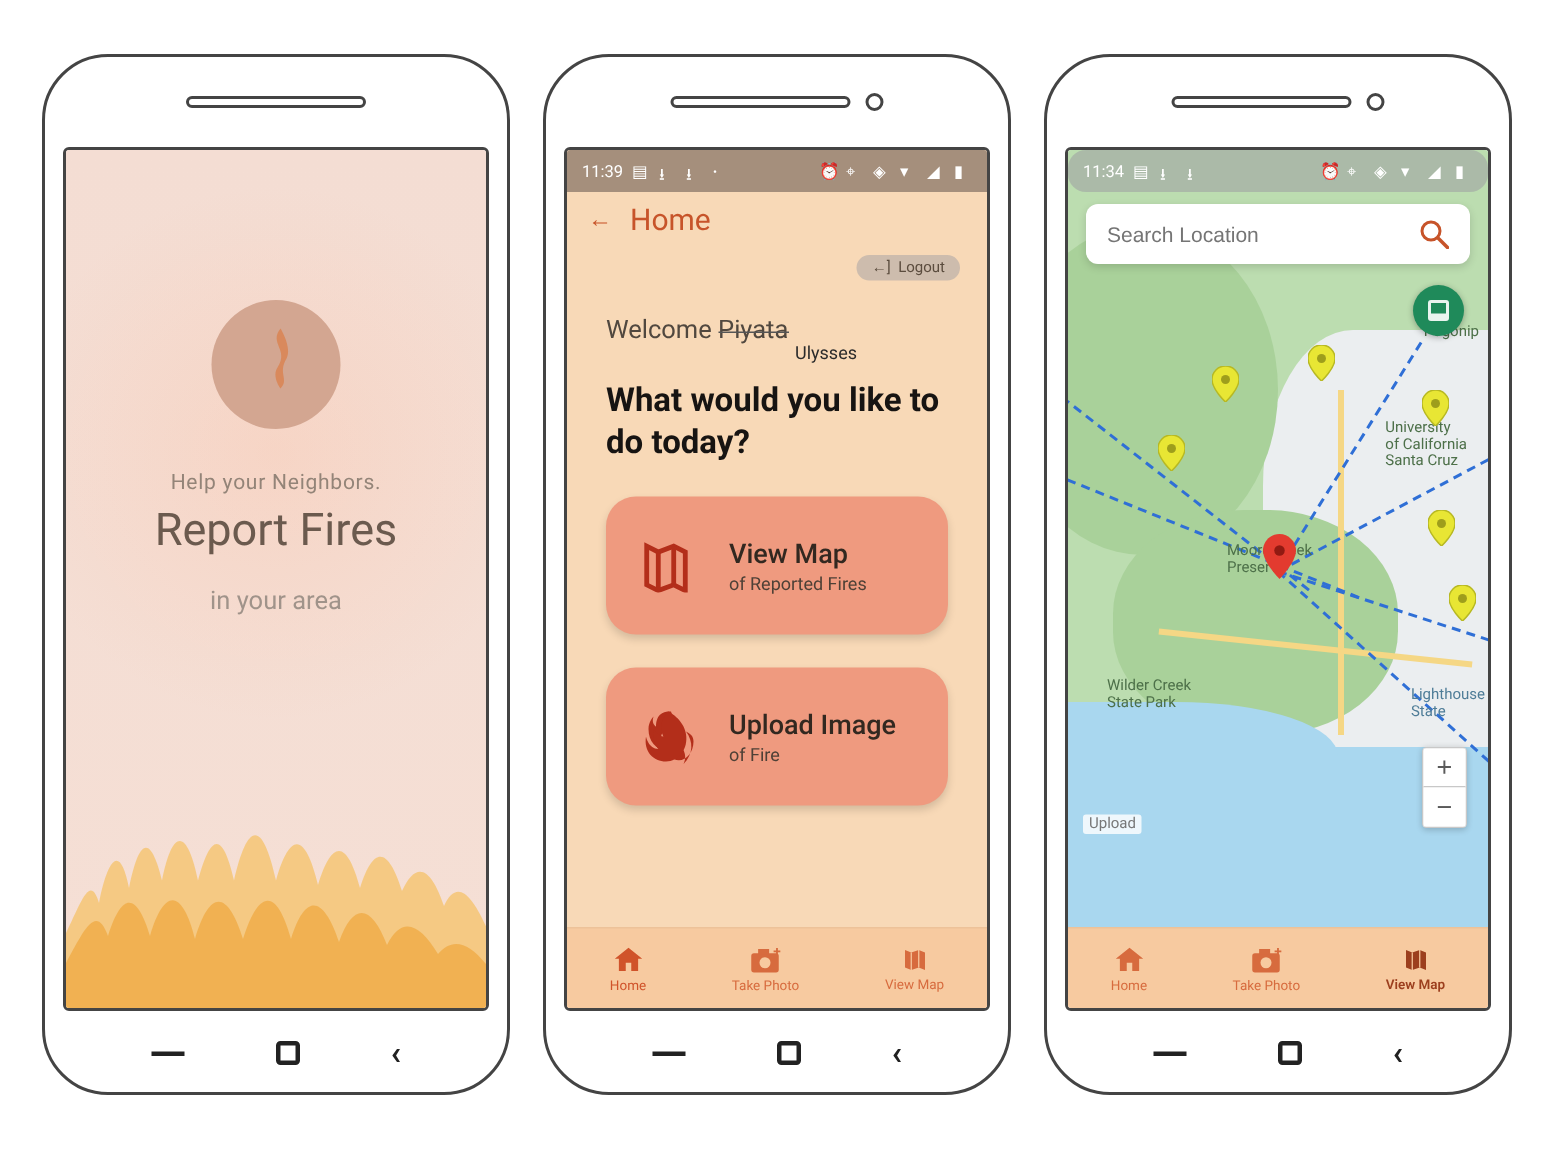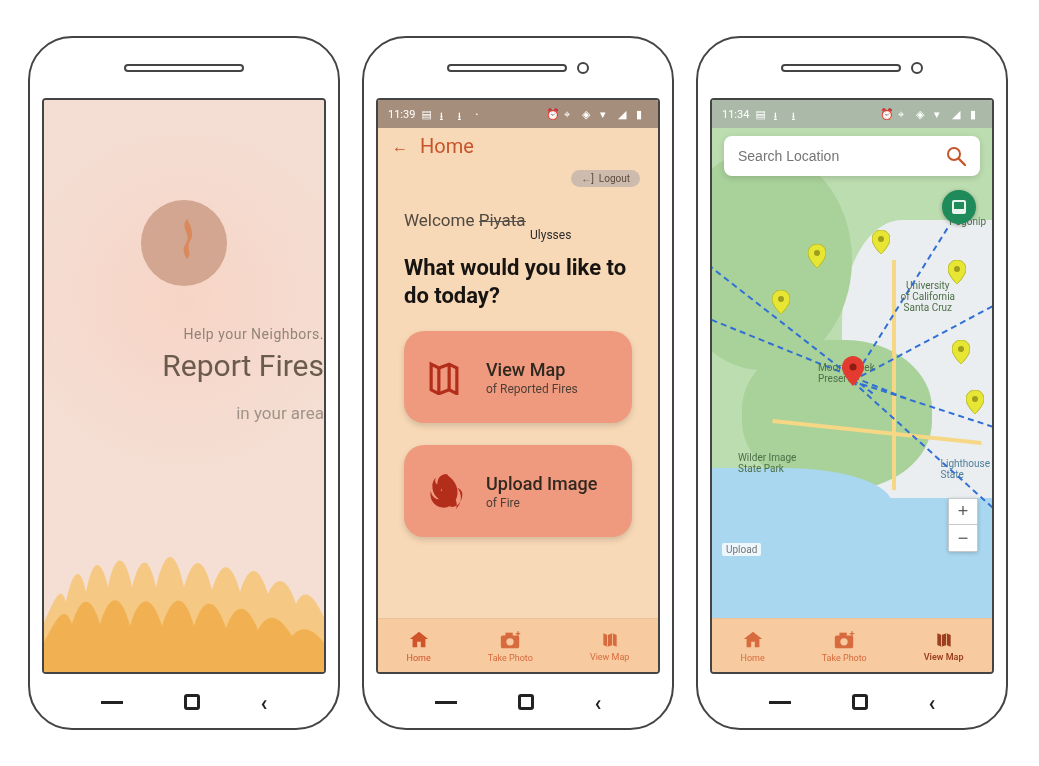--- a/index.html
+++ b/index.html
@@ -80,37 +80,37 @@
     background: radial-gradient(circle, rgba(255,181,146,0.22) 0%, rgba(255,181,146,0) 70%);
   }
   .logo-circle {
     position:absolute; top:100px; left:50%; transform:translateX(-50%);
     width:86px; height:86px; border-radius:50%;
     background:#d3a691;
     display:flex; align-items:center; justify-content:center;
     color:#d07b45; font-size:46px;
   }
   .splash-text {
-    position:absolute; top:226px; left:0; right:0;
-    text-align:right; color:#6f6156;
+    position:absolute; top:214px; left:0; right:0;
+    text-align:center; color:#6f6156;
   }
   .splash-text .sub { font-size:14px; letter-spacing:0.5px; color:#938478;}
   .splash-text .main { font-size:30px; margin-top:6px; font-weight:400; color:#6b5a4e;}
   .splash-text .sub2 { font-size:17px; color:#a0938a; margin-top:20px;}
   .flames {
     position:absolute; bottom:0; left:0; right:0; height:140px;
   }
 
   
   .statusbar {
     height:28px; display:flex; align-items:center; justify-content:space-between;
     padding:0 10px; font-size:11px; color:#fff;
   }
   .sb2 { background:#a58f7c; }
-  .sb3 { background:rgba(168,182,167,0.9); }
+  .sb3 { background:rgba(168,182,167,0.9);border-radius:12px; }
   .sb-left, .sb-right { display:flex; align-items:center; gap:6px; }
   .sicon { display:inline-block; width:12px; height:12px; position:relative; }
 
   
   .home {
     background:#f8d9b7; height:100%; display:flex; flex-direction:column;
   }
   .appbar {
     display:flex; align-items:center; gap:12px;
     padding:6px 14px 10px 14px;
@@ -394,26 +394,26 @@
           <div class="road" style="left:180px;top:160px;width:4px;height:230px;"></div>
 
           <div class="dashed-line" style="left:-10px; top:215px; width:220px; transform:rotate(22deg);"></div>
           <div class="dashed-line" style="left:140px; top:280px; width:180px; transform:rotate(-58deg);"></div>
           <div class="dashed-line" style="left:140px; top:280px; width:210px; transform:rotate(-28deg);"></div>
           <div class="dashed-line" style="left:140px; top:280px; width:260px; transform:rotate(18deg);"></div>
           <div class="dashed-line" style="left:140px; top:280px; width:240px; transform:rotate(42deg);"></div>
           <div class="dashed-line" style="left:-60px; top:120px; width:280px; transform:rotate(38deg);"></div>
 
           <div class="maplabel" style="right:6px; top:116px;"><span>Pogonip</span></div>
-          <div class="maplabel" style="right:37px; top:180px; text-align:center; white-space:pre;">University
+          <div class="maplabel" style="right:14px; top:180px; text-align:left; white-space:pre;">University
 of California
 Santa Cruz</div>
           <div class="maplabel" style="left:106px; top:262px; white-space:pre;">Moore Creek
 Preserve</div>
-          <div class="maplabel" style="left:26px; top:352px; white-space:pre;">Wilder Image
+          <div class="maplabel" style="left:26px; top:352px; white-space:pre;">Wilder Creek
 State Park</div>
           <div class="maplabel" style="right:2px; top:358px; color:#4f7d98; white-space:pre;">Lighthouse
 State</div>
 
           <svg class="pin-y" style="left:60px; top:190px;" viewBox="0 0 18 24">
               <use href="#pin-yellow"></use>
             </svg>
           <svg class="pin-y" style="left:96px; top:144px;" viewBox="0 0 18 24">
               <use href="#pin-yellow"></use>
             </svg>

